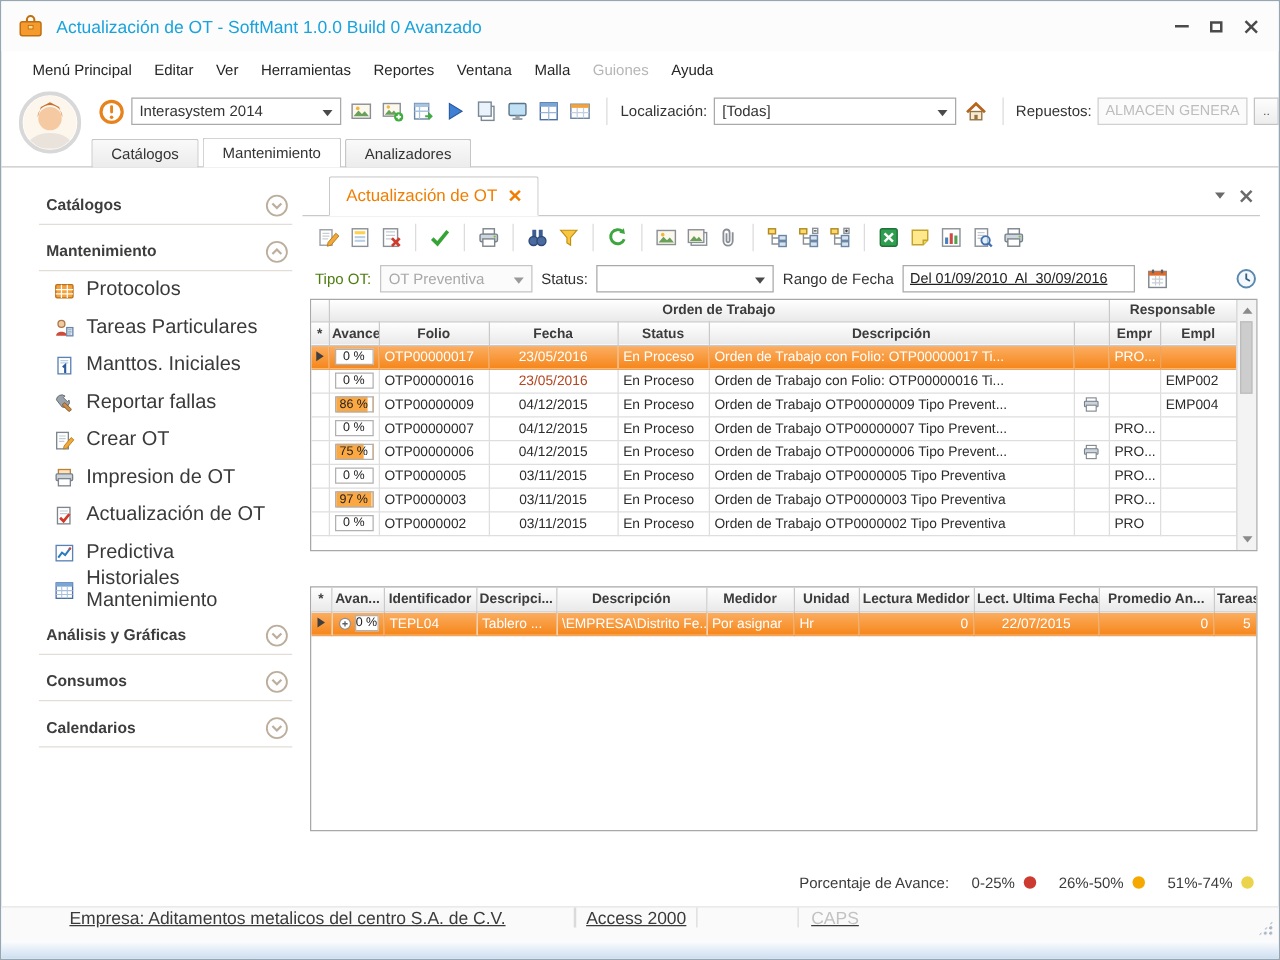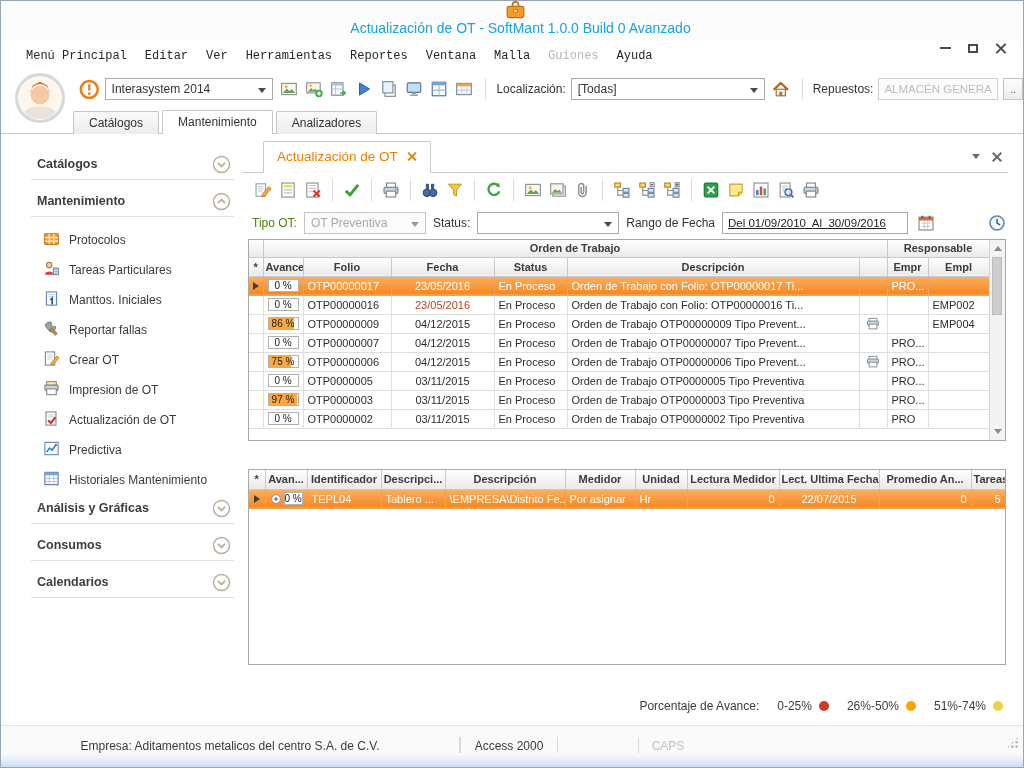--- a/index.html
+++ b/index.html
@@ -3,34 +3,34 @@
 <meta charset="utf-8">
 <style>
   * { margin:0; padding:0; box-sizing:border-box; }
   html,body { background:#cfd6dd; }
   body { font-family:"Liberation Sans",sans-serif; width:1024px; height:768px; font-size:12px; color:#333; }
   #app { position:relative; width:1024px; height:768px; background:#fff; border:1px solid #96a7b4; overflow:hidden; }
 
   .icn svg, .tbtn svg { width:100%; height:100%; display:block; }
 
   
-  .titlebar { position:absolute; left:0; top:0; right:0; height:40px; background:#fcfcfc; display:flex; align-items:center; padding:0 8px 0 14px;flex-direction:column; }
+  .titlebar { position:absolute; left:0; top:0; right:0; height:40px; background:#fcfcfc; display:flex; align-items:center; padding:0 8px 0 14px; }
   .app-icn { width:19px; height:19px; }
   .title { margin-left:11px; font-size:14px; color:var(--title-blue,#19a3dd); }
   .win-controls { margin-left:auto; display:flex; }
   .winbtn { width:28px; height:24px; display:flex; align-items:center; justify-content:center; }
   .ic-min { width:11px; height:2px; background:#4a4a4a; }
   .ic-max { width:10px; height:9px; border:2px solid #4a4a4a; }
   .ic-close { position:relative; width:13px; height:13px; }
   .ic-close::before, .ic-close::after { content:""; position:absolute; left:5.5px; top:0; width:2px; height:13px; background:#4a4a4a; }
   .ic-close::before { transform:rotate(45deg); } .ic-close::after { transform:rotate(-45deg); }
 
   
   .menubar { position:absolute; left:0; top:42px; right:0; height:26px; display:flex; align-items:center; padding-left:16px; }
-  .menu-item { padding:4px 9px; font-size:12px; color:#262626; cursor:default;font-family:Liberation Mono, monospace; }
+  .menu-item { padding:4px 9px; font-size:12px; color:#262626; cursor:default; }
   .menu-item.disabled { color:#b6b6b6; }
 
   
   .toolbar { position:absolute; left:0; top:68px; right:0; height:40px; display:flex; align-items:center; padding-left:78px; gap:5px; }
   .avatar { position:absolute; left:14px; top:72px; width:50px; height:50px; z-index:6; }
   .w20 { width:21px; height:21px; }
   .tbtn { width:22px; height:22px; padding:2px; display:flex; align-items:center; justify-content:center; }
   .vsep { width:1px; height:22px; background:#dcdcdc; margin:0 5px; flex:none; }
   .lbl { font-size:12px; color:#333; white-space:nowrap; }
   .lbl.dis { color:#4d7c0f; }
@@ -48,21 +48,21 @@
   
   .tabstrip { position:absolute; left:0; top:108px; right:0; height:25px; padding-left:72px; border-bottom:1px solid #c6c6c6; display:flex; align-items:flex-end; }
   .mtab { padding:4px 15px; font-size:12px; color:#333; background:linear-gradient(#fafafa,#ececec); border:1px solid #c6c6c6; border-bottom:none; border-radius:2px 2px 0 0; margin-right:3px; margin-bottom:-1px; }
   .mtab.active { background:#fff; padding-bottom:5px; }
 
   
   .sidebar { position:absolute; left:30px; top:142px; width:203px; bottom:46px; overflow:hidden; }
   .nav-sec { height:31px; margin-top:6px; display:flex; align-items:center; justify-content:space-between; border-bottom:1px solid #e2ded7; padding:0 3px 0 6px; }
   .sec-label { font-size:12.5px; font-weight:bold; color:#3d3d3d; }
   .a18 { width:19px; height:19px; }
-  .nav-item { height:30px; display:flex; align-items:flex-end; gap:9px; padding-left:12px; font-size:12px; color:#3a3a3a; }
+  .nav-item { height:30px; display:flex; align-items:center; gap:9px; padding-left:12px; font-size:16px; color:#3a3a3a; }
   .nav-item .icn { width:17px; height:17px; flex:none; }
 
   
   .docarea { position:absolute; left:241px; top:140px; width:766px; }
   .doctab-row { height:32px; border-bottom:1px solid #c9c9c9; position:relative; display:flex; align-items:flex-end; padding-left:21px; }
   .doctab { display:flex; align-items:center; gap:10px; padding:7px 13px 8px; border:1px solid #c9c9c9; border-bottom:1px solid #fff; background:#fff; margin-bottom:-1px; border-radius:2px 2px 0 0; color:var(--accent-orange,#f07d00); font-size:13.5px; z-index:2; }
   .tabclose { position:relative; width:9px; height:9px; }
   .tabclose::before, .tabclose::after { content:""; position:absolute; left:3.5px; top:-1px; width:2px; height:11px; background:var(--accent-orange,#f07d00); }
   .tabclose::before { transform:rotate(45deg); } .tabclose::after { transform:rotate(-45deg); }
   .doctab-controls { position:absolute; right:6px; top:9px; display:flex; gap:12px; align-items:center; }
@@ -105,21 +105,21 @@
   .sarrow.up::after { content:""; border:4px solid transparent; border-bottom:5px solid #8a8a8a; margin-bottom:4px; }
   .sarrow.down::after { content:""; border:4px solid transparent; border-top:5px solid #8a8a8a; margin-top:4px; }
   .sthumb { position:absolute; left:2px; right:3px; top:17px; height:58px; background:#cdcdcd; border:1px solid #bcbcbc; }
 
   
   .legend { position:absolute; right:20px; top:698px; display:flex; align-items:center; gap:18px; font-size:12px; color:#3c3c3c; }
   .leg-item { display:flex; align-items:center; }
   .leg-dot { width:10px; height:10px; border-radius:50%; display:inline-block; margin-left:7px; }
 
   
-  .statusbar { position:absolute; left:0; right:0; bottom:14px; height:28px; background:#fafafa; border-top:1px solid #e5e5e5; display:flex; align-items:flex-end; font-size:12px; color:#3a3a3a; }
+  .statusbar { position:absolute; left:0; right:0; bottom:14px; height:28px; background:#fafafa; border-top:1px solid #e5e5e5; display:flex; align-items:flex-start; font-size:14px; color:#3a3a3a;text-decoration:underline; }
   .sseg { display:flex; align-items:center; overflow:hidden; white-space:nowrap; }
   .s1 { width:458px; justify-content:center; }
   .s2 { width:282px; padding-left:10px; }
   .s3 { width:96px; justify-content:center; }
   .s4 { width:80px; }
   .s5 { width:58px; justify-content:center; }
   .s6 { flex:1; }
   .ssep { width:1px; height:16px; background:#dadada; flex:none; }
   .caps { color:#c2c2c2; }
   .grip { width:13px; height:13px; margin-right:4px; align-self:flex-end; margin-bottom:4px;

